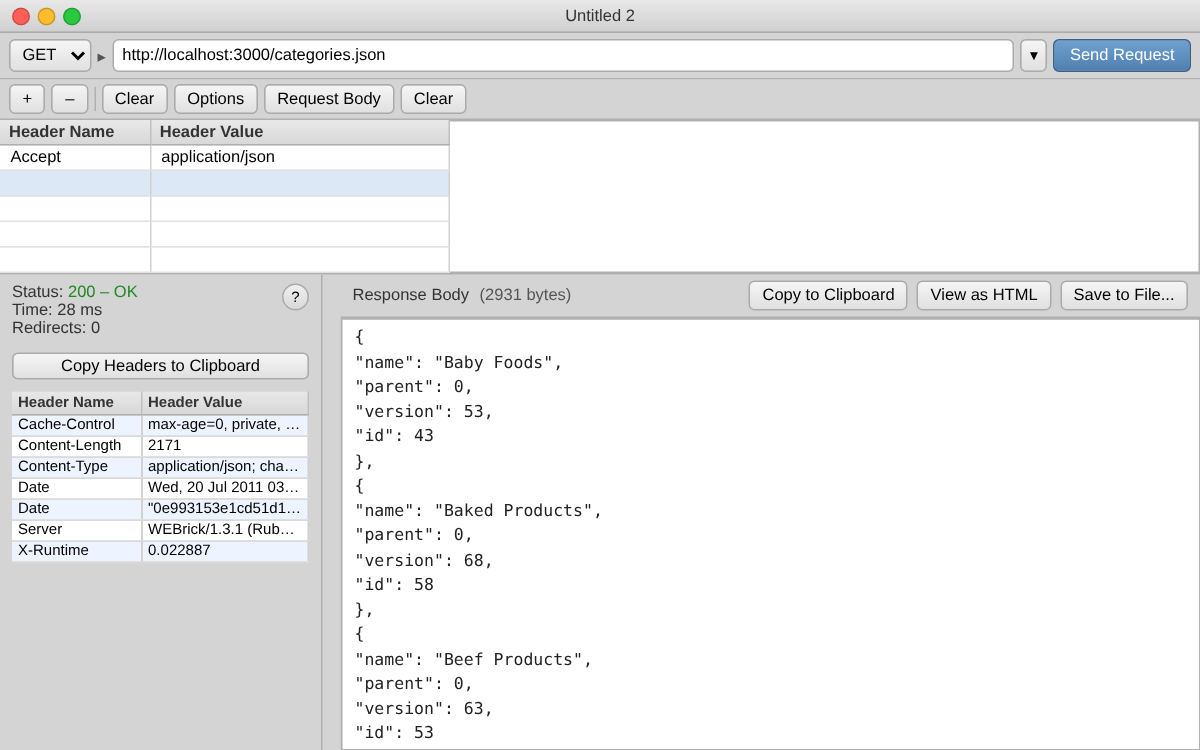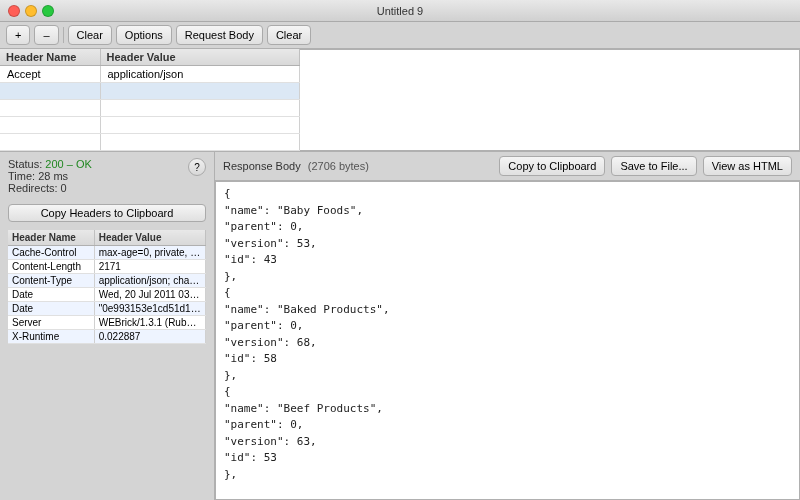--- a/index.html
+++ b/index.html
@@ -147,21 +147,21 @@
       border-right: 1px solid #d0d0d0;
       font-size: 11px;
       background: white;
     }
     .headers-table tr:nth-child(2) td { background: #dce8f5; }
 
     
     .content-area {
       display: flex;
       flex: 1;
-      gap: 0;
+      gap: 12px;
       overflow: hidden;
     }
 
     
     .response-info {
       width: 215px;
       min-width: 215px;
       background: #d4d4d4;
       padding: 6px 8px;
       border-right: 1px solid #b0b0b0;
@@ -299,25 +299,34 @@
   </style>
 </head>
 <body>
 
 <div class="title-bar">
   <div class="title-bar-buttons">
     <div class="tb-btn tb-close"></div>
     <div class="tb-btn tb-min"></div>
     <div class="tb-btn tb-max"></div>
   </div>
-  <span class="title-bar-title">Untitled 9</span>
+  <span class="title-bar-title">Untitled 2</span>
 </div>
 
 <div class="main">
 
+  <div class="toolbar">
+    <select class="method-select">
+      <option value="GET">GET</option>
+    </select>
+    <span style="font-size:11px;color:#555;">▸</span>
+    <input class="url-bar" type="text" value="http://localhost:3000/categories.json" style="">
+    <div class="dropdown-arrow">▼</div>
+    <button class="btn btn-send">Send Request</button>
+  </div>
 
   <div class="toolbar2">
     <button class="small-btn">+</button>
     <button class="small-btn">–</button>
     <span style="width:1px;height:16px;background:#b0b0b0;display:inline-block;"></span>
     <button class="small-btn">Clear</button>
     <button class="small-btn">Options</button>
     <button class="small-btn">Request Body</button>
     <button class="small-btn">Clear</button>
   </div>
@@ -417,25 +426,25 @@
               <td>0.022887</td>
             </tr>
           </tbody>
       </table>
     </div>
 
     <div class="response-body">
       <div class="response-body-header">
         <span class="response-body-title">
           <span>Response Body</span>
-          <span style="font-weight:normal;color:#555;margin-left:4px;">(2706 bytes)</span>
+          <span style="font-weight:normal;color:#555;margin-left:4px;">(2931 bytes)</span>
         </span>
         <button class="small-btn">Copy to Clipboard</button>
+        <button class="small-btn">View as HTML</button>
         <button class="small-btn">Save to File...</button>
-        <button class="small-btn">View as HTML</button>
       </div>
       <div class="response-body-content" id="body-content">
       <div>{</div>
           <div>  "name": "Baby Foods",</div>
           <div>  "parent": 0,</div>
           <div>  "version": 53,</div>
           <div>  "id": 43</div>
           <div>},</div>
           <div>{</div>
           <div>  "name": "Baked Products",</div>

